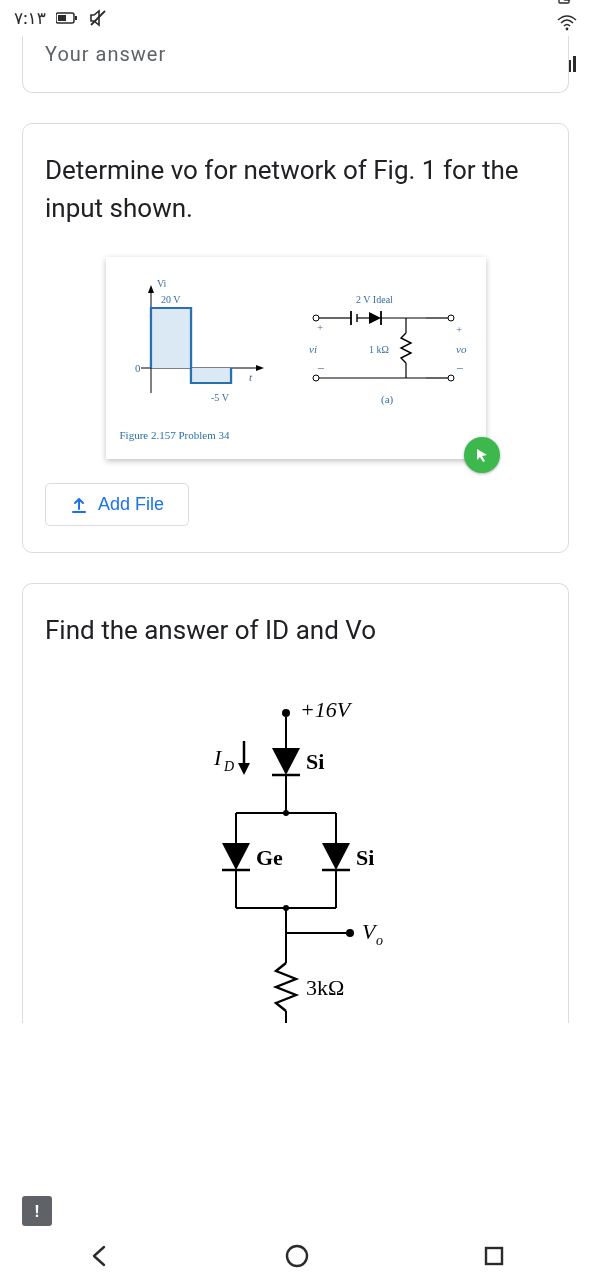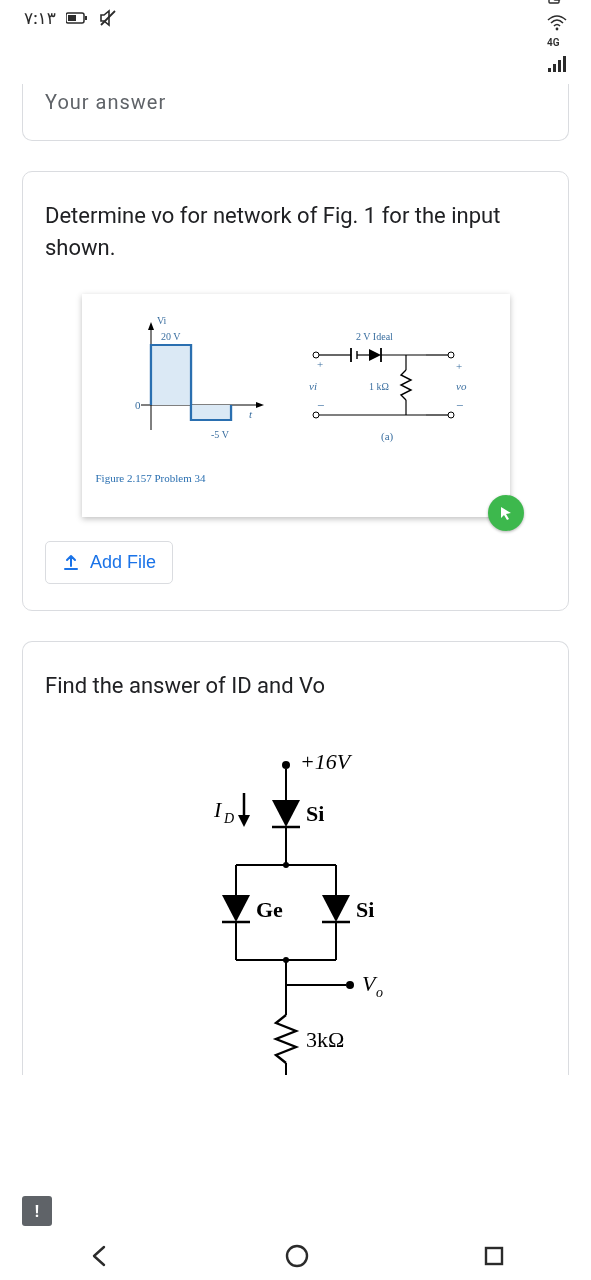--- a/index.html
+++ b/index.html
@@ -1,41 +1,41 @@
 <!DOCTYPE html>
 <html><head>
 <meta charset="utf-8">
 <style>
   * { box-sizing: border-box; margin: 0; padding: 0; }
   html, body { width: 591px; height: 1280px; font-family: -apple-system, "Segoe UI", Roboto, Arial, sans-serif; background:#fff; color:#202124; }
   body { display:flex; flex-direction:column; }
 
   
-  .status-bar { height:36px; display:flex; align-items:center; justify-content:space-between; padding:0 24px; font-size:17px; font-weight:500; color:#2b2b2b; }
+  .status-bar { height:36px; display:flex; align-items:center; justify-content:space-between; padding:0 14px; font-size:17px; font-weight:500; color:#2b2b2b; }
   .status-left { display:flex; align-items:center; gap:10px; }
   .status-right { display:flex; align-items:center; gap:8px;flex-direction:column; }
   .status-bar svg { display:block; }
 
   
   .scroll-area { flex:1; padding:0 22px 0 22px; overflow:hidden; }
 
-  .card-top-clip { border:1px solid #dadce0; border-top:none; border-radius:0 0 10px 10px; padding:6px 22px 26px 22px; margin-bottom:30px; background:#fff;margin-top:48px; }
+  .card-top-clip { border:1px solid #dadce0; border-top:none; border-radius:0 0 10px 10px; padding:6px 22px 26px 22px; margin-bottom:30px; background:#fff; }
   .clip-text { font-size:20px; color:#5f6368; letter-spacing:1px; }
 
   .card { border:1px solid #dadce0; border-radius:10px; padding:28px 22px 26px 22px; background:#fff; margin-bottom:30px; }
 
-  .question { font-size:22px; line-height:1.45; color:#202124; margin-bottom:30px; }
+  .question { font-size:26px; line-height:1.45; color:#202124; margin-bottom:30px; }
 
   .figure-wrap { display:flex; justify-content:center; margin:8px 0 24px 0; }
-  .figure-box { width:428px; background:#fff; box-shadow:0 2px 6px rgba(0,0,0,0.25); padding:16px 14px 33px 14px; position:relative; }
+  .figure-box { width:380px; background:#fff; box-shadow:0 2px 6px rgba(0,0,0,0.25); padding:16px 14px 18px 14px; position:relative; }
   .figure-box svg { display:block; margin:0 auto; }
-  .fig-caption { font-size:11px; color:#2a6fb0; margin-top:12px; font-family: "Times New Roman", serif; }
+  .fig-caption { font-size:11px; color:#2a6fb0; margin-top:6px; font-family: "Times New Roman", serif; }
   .cursor-badge { position:absolute; right:-14px; bottom:-14px; width:36px; height:36px; border-radius:50%; background:#3db84d; display:flex; align-items:center; justify-content:center; box-shadow:0 1px 3px rgba(0,0,0,0.3); }
 
-  .add-file-btn { display:inline-flex; align-items:center; gap:10px; border:1px solid #dadce0; border-radius:5px; padding:10px 16px; color:#1a73e8; font-size:18px; font-weight:500; background:#fff; cursor:pointer; }
+  .add-file-btn { display:inline-flex; align-items:center; gap:10px; border:1px solid #dadce0; border-radius:5px; padding:10px 24px; color:#1a73e8; font-size:18px; font-weight:500; background:#fff; cursor:pointer; }
   .add-file-btn svg { display:block; }
 
   .figure-wrap2 { display:flex; justify-content:center; margin-top:43px; }
   .fig2-box { width:260px; }
   .fig2-box svg { display:block; }
 
   .alert-badge { position:fixed; left:22px; bottom:54px; width:30px; height:30px; background:#5f6368; border-radius:3px; display:flex; align-items:center; justify-content:center; color:#fff; font-weight:700; font-size:16px; }
 
   
   .nav-bar { height:48px; display:flex; align-items:center; justify-content:space-around; border-top:0; }

